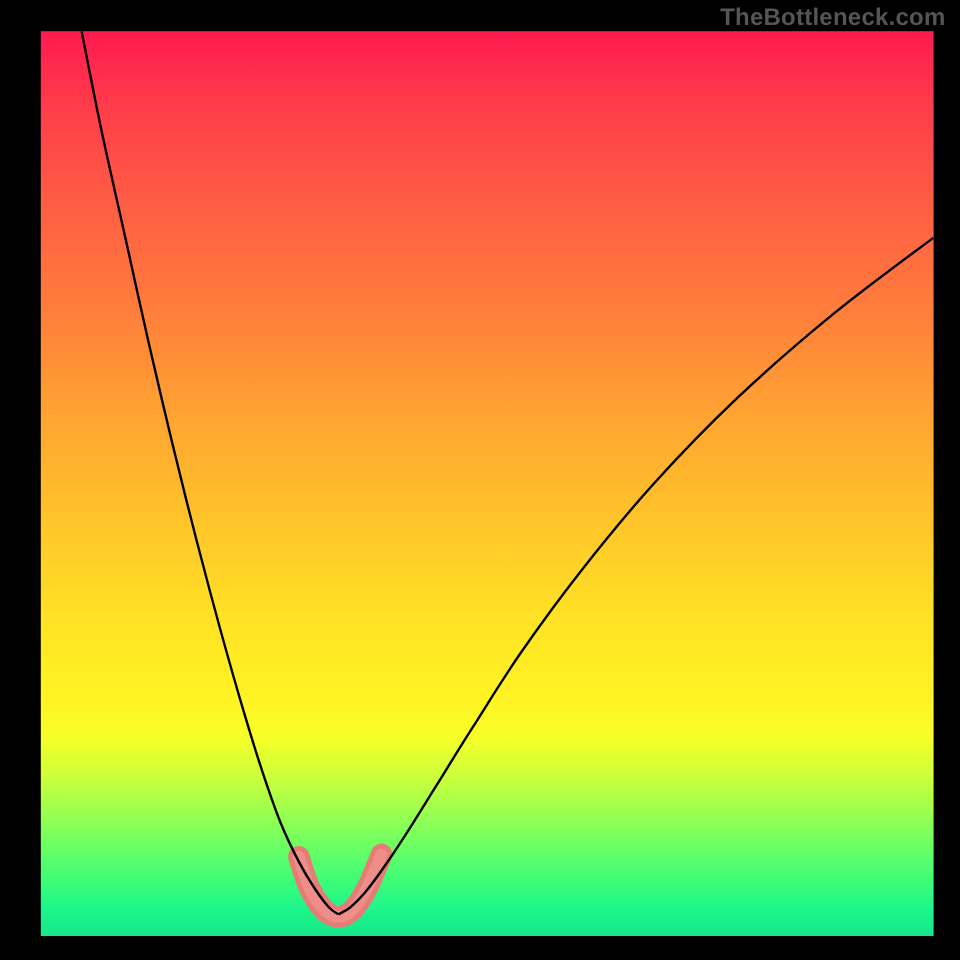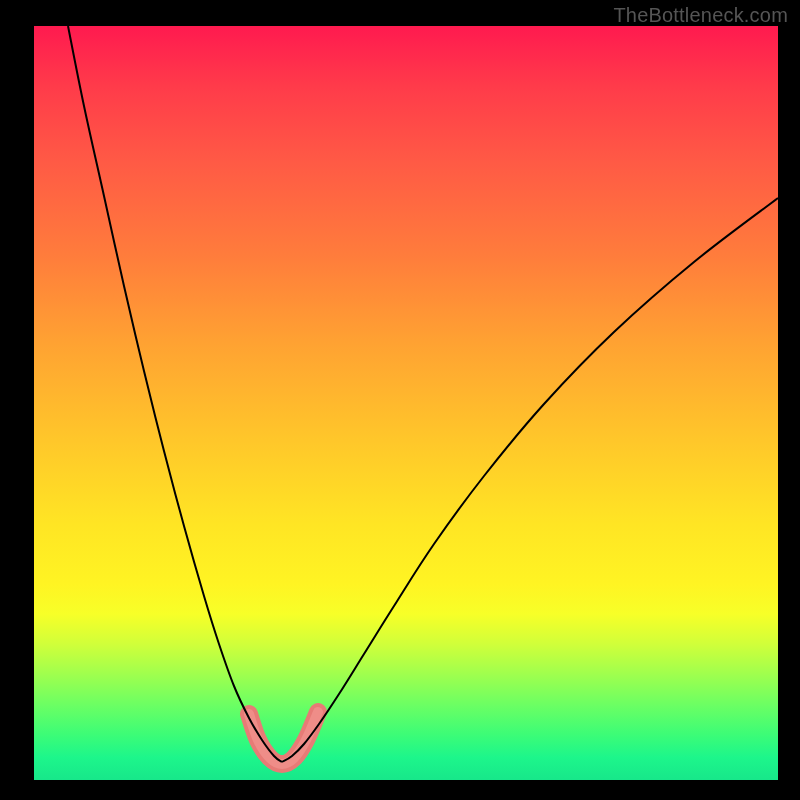--- a/index.html
+++ b/index.html
@@ -48,21 +48,21 @@
     width: 744px;
     height: 754px;
   }
   .watermark {
     position: absolute;
     top: 4px;
     right: 12px;
     color: #555;
     font-size: 20px;
     letter-spacing: 0.2px;
-    font-weight: 400;
+    font-weight: 700;
   }
   .curve {
     fill: none;
     stroke: #000;
     stroke-width: 2;
   }
   .band-outer {
     fill: none;
     stroke: #e77b76;
     stroke-width: 18;

